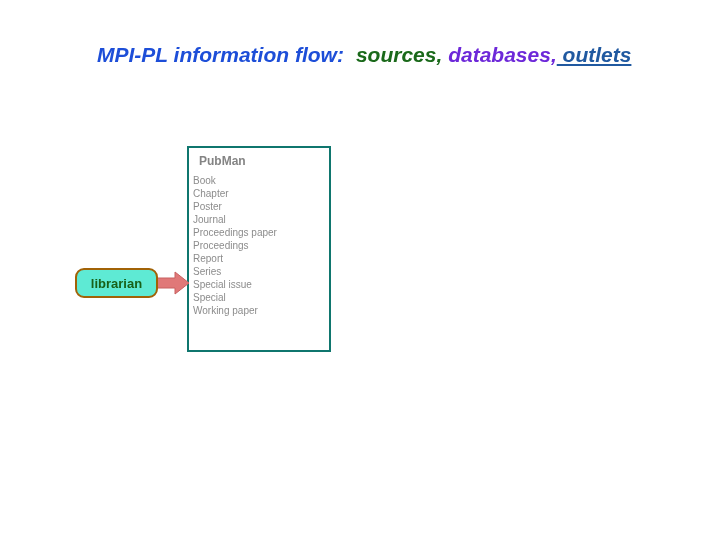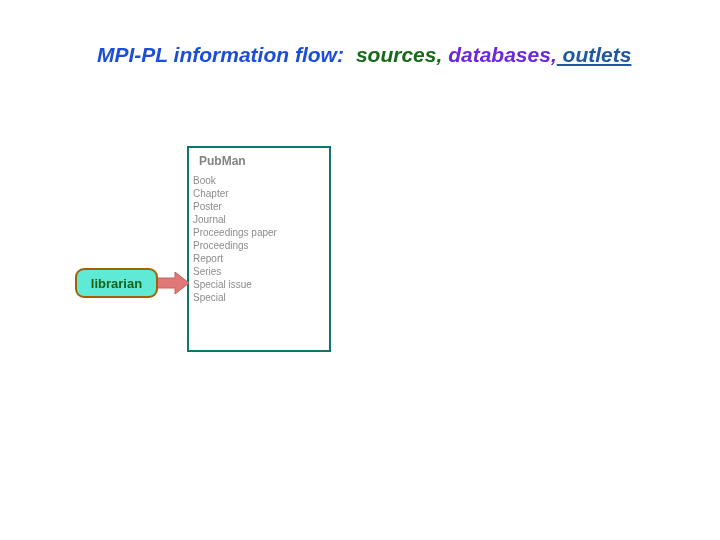--- a/index.html
+++ b/index.html
@@ -95,20 +95,21 @@
         <li>Book</li>
         <li>Chapter</li>
         <li>Poster</li>
         <li>Journal</li>
         <li>Proceedings paper</li>
         <li>Proceedings</li>
         <li>Report</li>
         <li>Series</li>
         <li>Special issue</li>
         <li>Special</li>
+        <li>Working paper</li>
       </ul>
   </div>
 
   <div class="librarian-box">
     <span>librarian</span>
   </div>
 
   <svg class="flow-arrow" width="34" height="32" viewBox="0 0 34 32">
     <polygon points="0,11 19,11 19,5 33,16 19,27 19,21 0,21" stroke="#c86060" stroke-width="1" fill="#E07878"></polygon>
   </svg>

